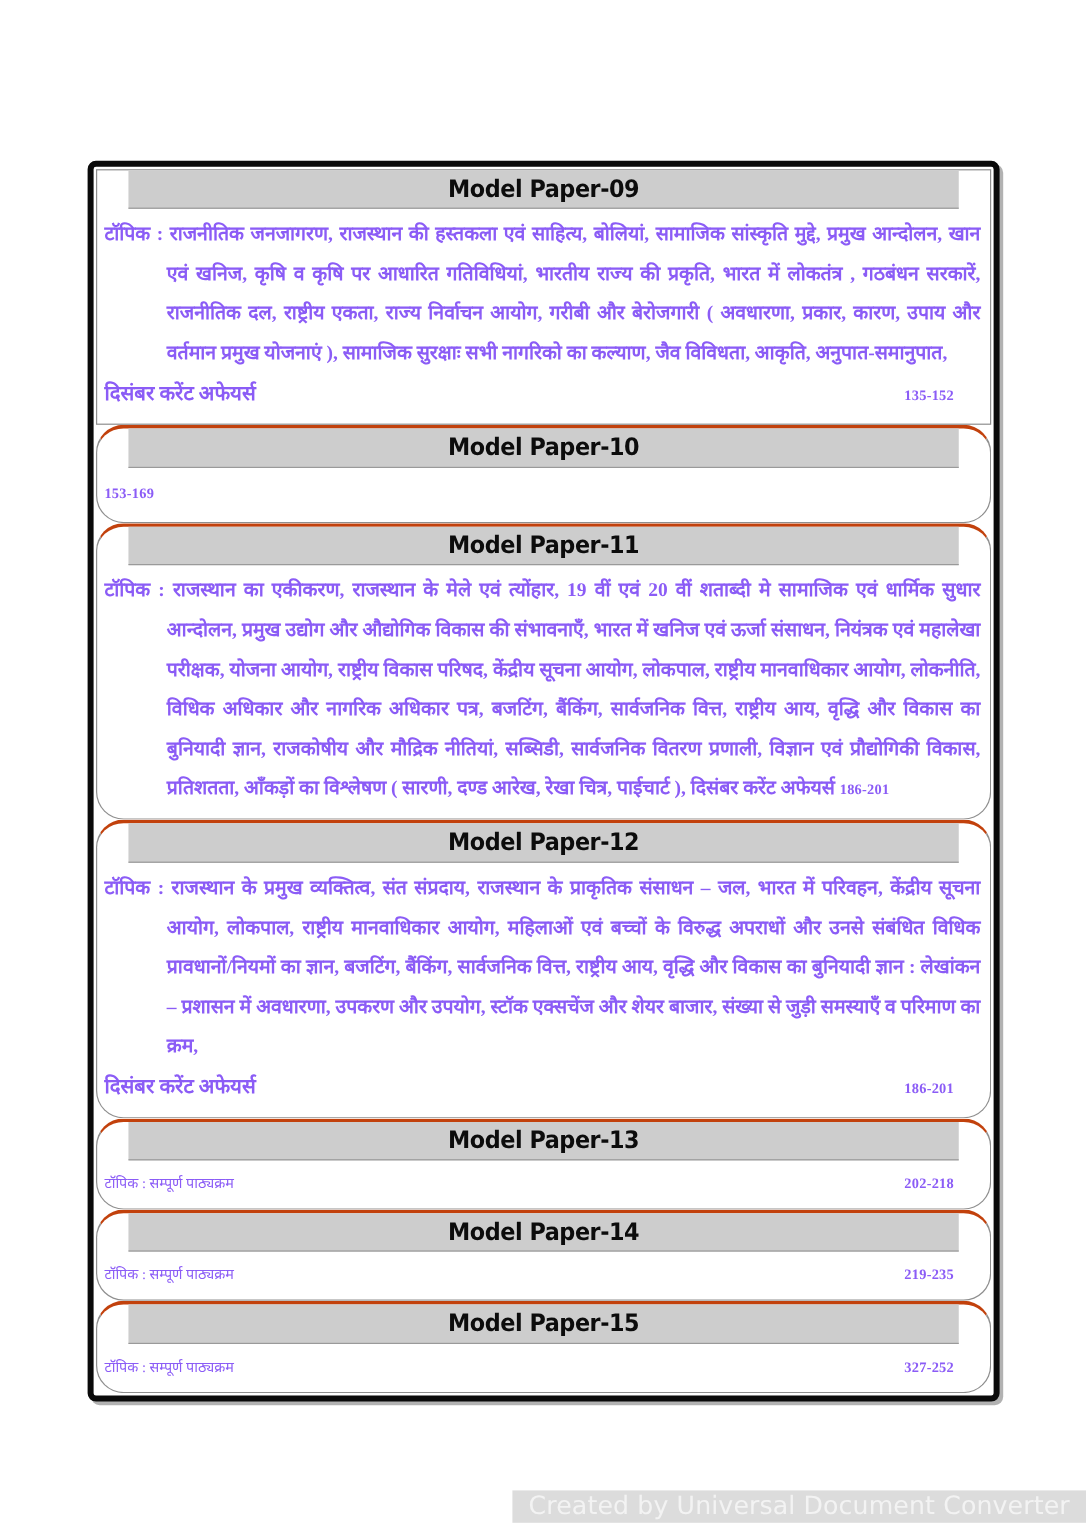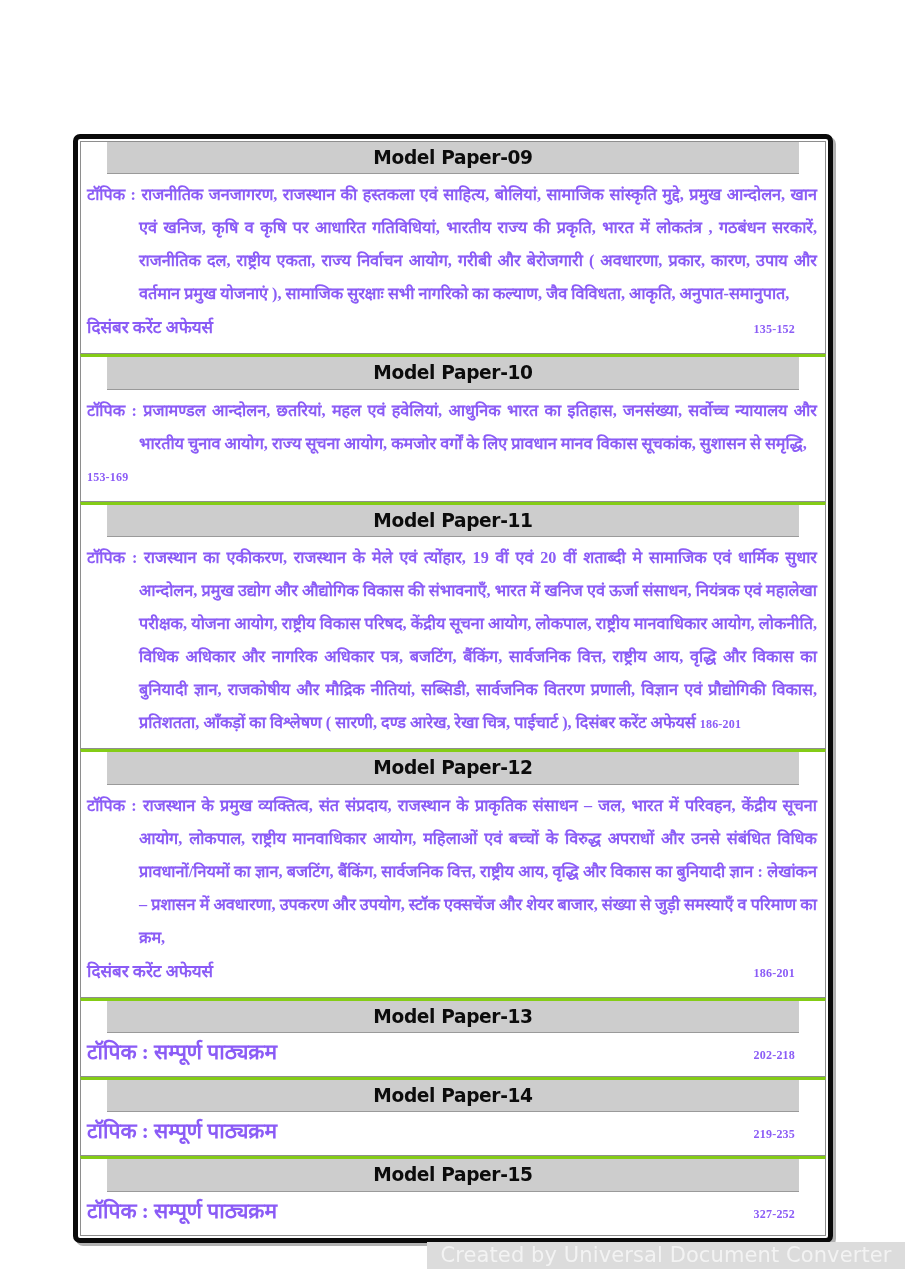--- a/index.html
+++ b/index.html
@@ -41,21 +41,22 @@
 
   .paper-block {
     border: 1px solid #8e8e8e;
     border-top: none;
     background: #ffffff;
   }
   .paper-block.first {
     border-top: 1px solid #8e8e8e;
   }
   .paper-block + .paper-block {
-    border-top: 3px solid #84cc16;
+    border-top: 3px solid #c2410c;
+    border-radius: 23px;
   }
 
   
   .paper-head {
     background: #cdcdcd;
     border-bottom: 1px solid #9a9a9a;
     text-align: center;
     padding: 4px 0 5px 0;
     font-family: "DejaVu Sans", "Liberation Sans", sans-serif;
     font-weight: bold;
@@ -118,22 +119,22 @@
 
   
   .paper-body.single {
     display: flex;
     align-items: baseline;
     justify-content: space-between;
     padding: 6px 8px 8px 6px;
     line-height: 26px;
   }
   .paper-body.single .topic-text {
-    font-size: 21px;
-    font-weight: 700;
+    font-size: 12px;
+    font-weight: 400;
   }
   .paper-body.single .pages-inline {
     padding-right: 22px;
   }
 
   
   #watermark {
     position: absolute;
     left: 427px;
     top: 1242px;
@@ -164,21 +165,20 @@
         <span class="tail-row">
           <span class="tail-text hindi">दिसंबर करेंट अफेयर्स</span>
           <span class="pages-inline">135-152</span>
         </span>
       </div>
     </div>
 
     <div class="paper-block">
       <div class="paper-head">Model Paper-10</div>
       <div class="paper-body multiline">
-        <span class="flow hindi">टॉपिक : प्रजामण्डल आन्दोलन, छतरियां, महल  एवं हवेलियां, आधुनिक भारत का इतिहास, जनसंख्या, सर्वोच्च न्यायालय और भारतीय चुनाव आयोग, राज्य सूचना आयोग, कमजोर वर्गों के लिए प्रावधान मानव विकास सूचकांक, सुशासन से समृद्धि,</span>
         <span class="tail-row">
           <span class="pages-inline">153-169</span>
         </span>
       </div>
     </div>
 
     <div class="paper-block">
       <div class="paper-head">Model Paper-11</div>
       <div class="paper-body multiline">
         <span class="flow"><span class="hindi">टॉपिक : राजस्थान का एकीकरण, राजस्थान के मेले एवं त्योंहार, 19 वीं एवं 20 वीं शताब्दी मे सामाजिक एवं धार्मिक सुधार आन्दोलन, प्रमुख उद्योग और औद्योगिक विकास की संभावनाएँ, भारत में खनिज एवं ऊर्जा संसाधन, नियंत्रक एवं महालेखा परीक्षक, योजना आयोग, राष्ट्रीय विकास परिषद, केंद्रीय सूचना आयोग, लोकपाल, राष्ट्रीय मानवाधिकार आयोग, लोकनीति, विधिक अधिकार और नागरिक अधिकार पत्र, बजटिंग, बैंकिंग, सार्वजनिक वित्त, राष्ट्रीय आय, वृद्धि और विकास का बुनियादी ज्ञान, राजकोषीय और मौद्रिक नीतियां, सब्सिडी, सार्वजनिक वितरण प्रणाली, विज्ञान एवं प्रौद्योगिकी विकास, प्रतिशतता, आँकड़ों का विश्लेषण ( सारणी, दण्ड आरेख, रेखा चित्र, पाईचार्ट ), दिसंबर करेंट अफेयर्स</span> <span class="pages-inline">186-201</span></span>

